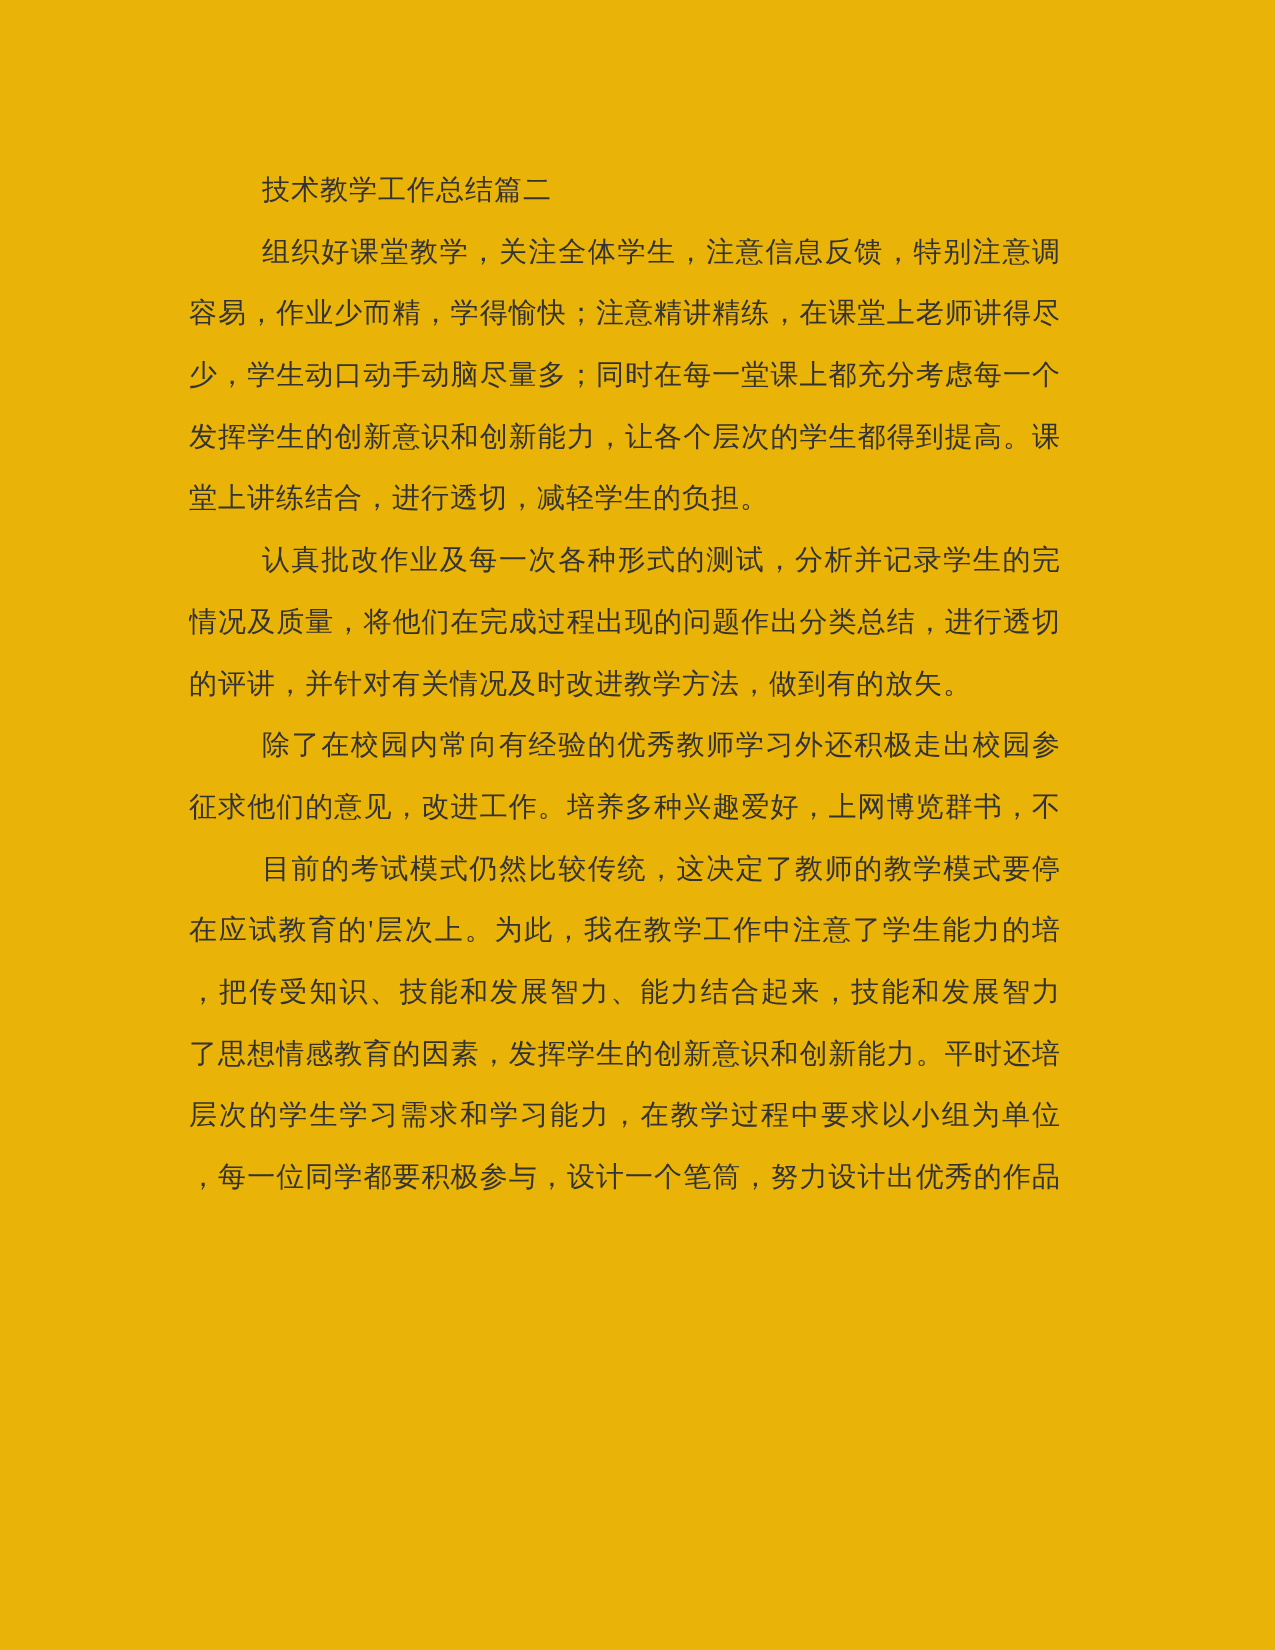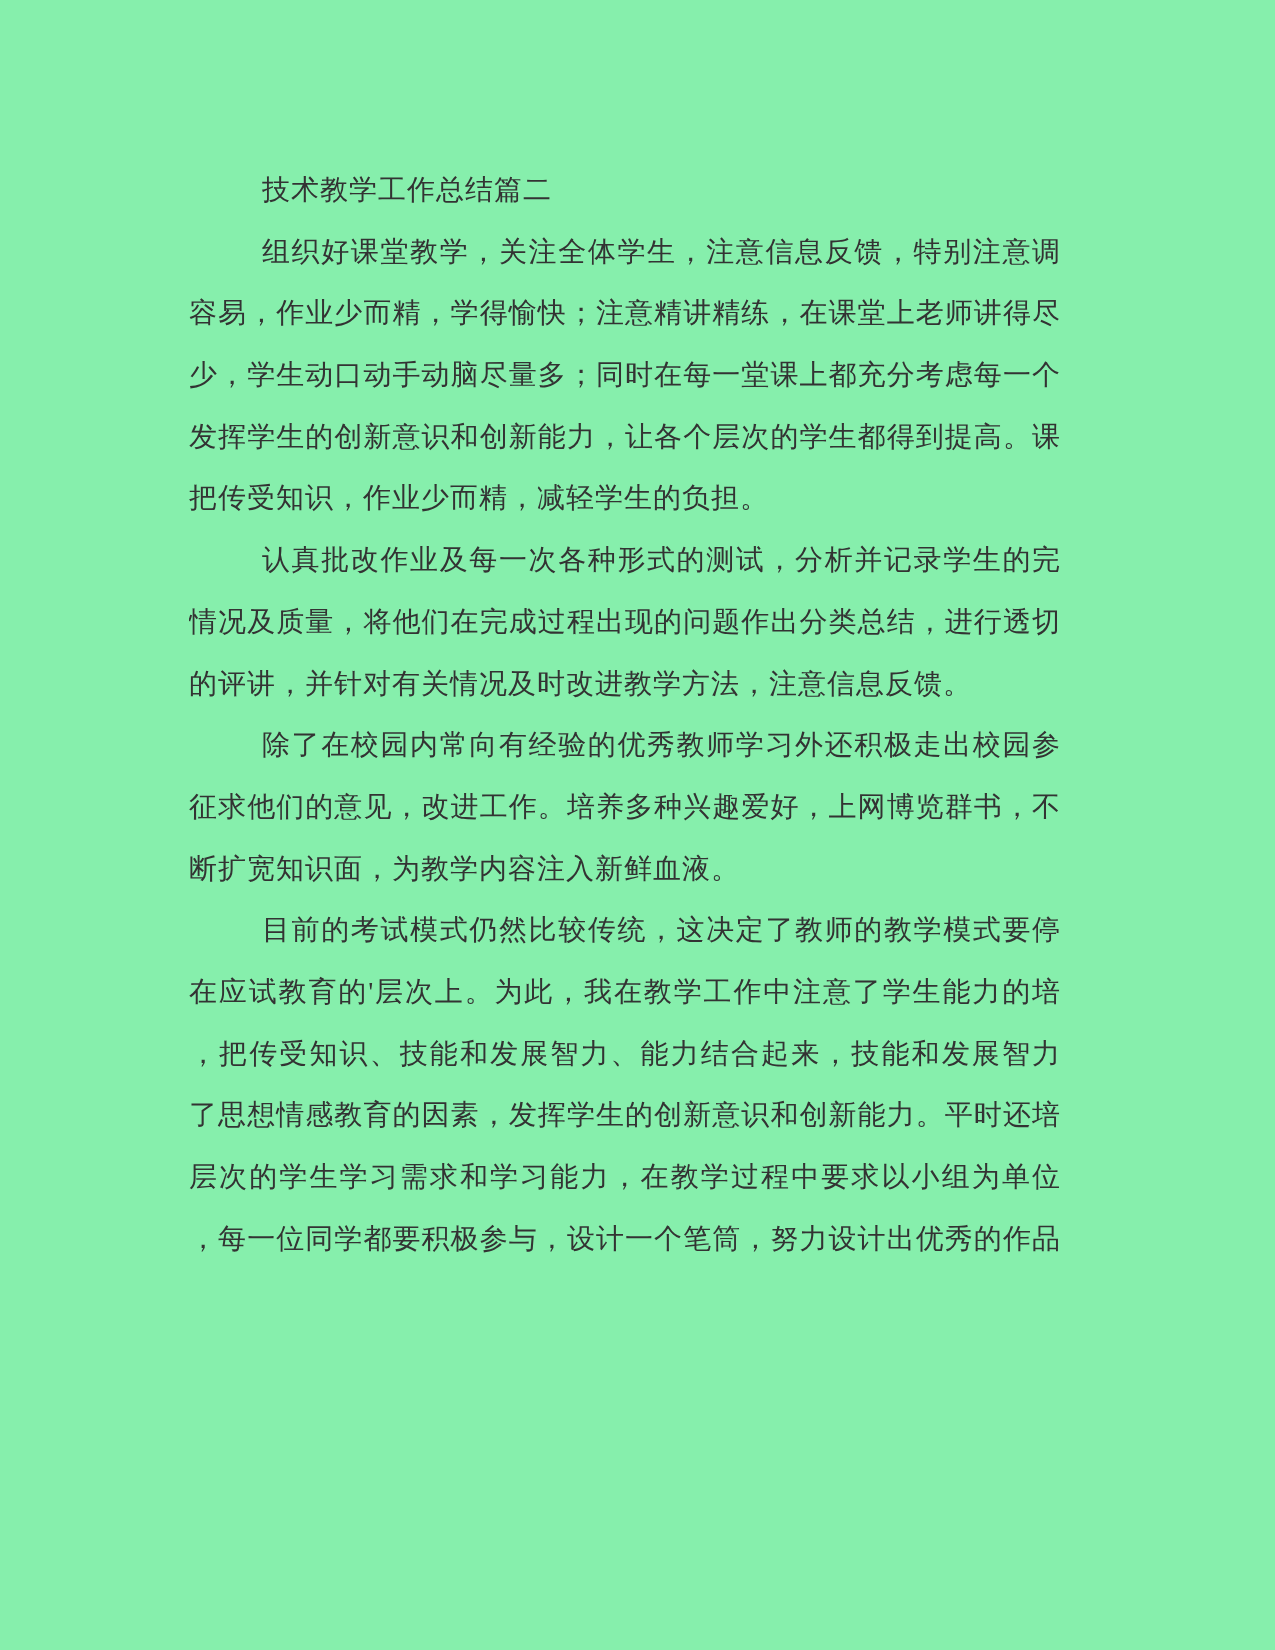--- a/index.html
+++ b/index.html
@@ -4,21 +4,21 @@
 <style>
   html, body {
     margin: 0;
     padding: 0;
     background: #ffffff;
   }
   .page {
     position: relative;
     width: 1275px;
     height: 1650px;
-    background: #86efac;
+    background: #eab308;
     overflow: hidden;
     font-family: "Liberation Serif", "DejaVu Serif", serif;
   }
   .text-block {
     position: absolute;
     left: 189px;
     top: 159px;
     width: 872px;
     color: #333333;
     font-size: 28px;
@@ -45,27 +45,26 @@
 </head>
 <body>
 
 <div class="page">
   <div class="text-block">
     <div class="ln i">技术教学工作总结篇二</div>
     <div class="ln i j">组织好课堂教学，关注全体学生，注意信息反馈，特别注意调动</div>
     <div class="ln j">容易，作业少而精，学得愉快；注意精讲精练，在课堂上老师讲得尽量</div>
     <div class="ln j">少，学生动口动手动脑尽量多；同时在每一堂课上都充分考虑每一个</div>
     <div class="ln j">发挥学生的创新意识和创新能力，让各个层次的学生都得到提高。课</div>
-    <div class="ln">把传受知识，作业少而精，减轻学生的负担。</div>
+    <div class="ln">堂上讲练结合，进行透切，减轻学生的负担。</div>
     <div class="ln i j">认真批改作业及每一次各种形式的测试，分析并记录学生的完成</div>
     <div class="ln j">情况及质量，将他们在完成过程出现的问题作出分类总结，进行透切</div>
-    <div class="ln">的评讲，并针对有关情况及时改进教学方法，注意信息反馈。</div>
+    <div class="ln">的评讲，并针对有关情况及时改进教学方法，做到有的放矢。</div>
     <div class="ln i j">除了在校园内常向有经验的优秀教师学习外还积极走出校园参与</div>
     <div class="ln j">征求他们的意见，改进工作。培养多种兴趣爱好，上网博览群书，不</div>
-    <div class="ln">断扩宽知识面，为教学内容注入新鲜血液。</div>
     <div class="ln i j">目前的考试模式仍然比较传统，这决定了教师的教学模式要停留</div>
     <div class="ln j">在应试教育的'层次上。为此，我在教学工作中注意了学生能力的培养</div>
     <div class="ln j">，把传受知识、技能和发展智力、能力结合起来，技能和发展智力</div>
     <div class="ln j">了思想情感教育的因素，发挥学生的创新意识和创新能力。平时还培</div>
     <div class="ln j">层次的学生学习需求和学习能力，在教学过程中要求以小组为单位</div>
     <div class="ln j">，每一位同学都要积极参与，设计一个笔筒，努力设计出优秀的作品</div>
   </div>
 </div>
 
 </body></html>

